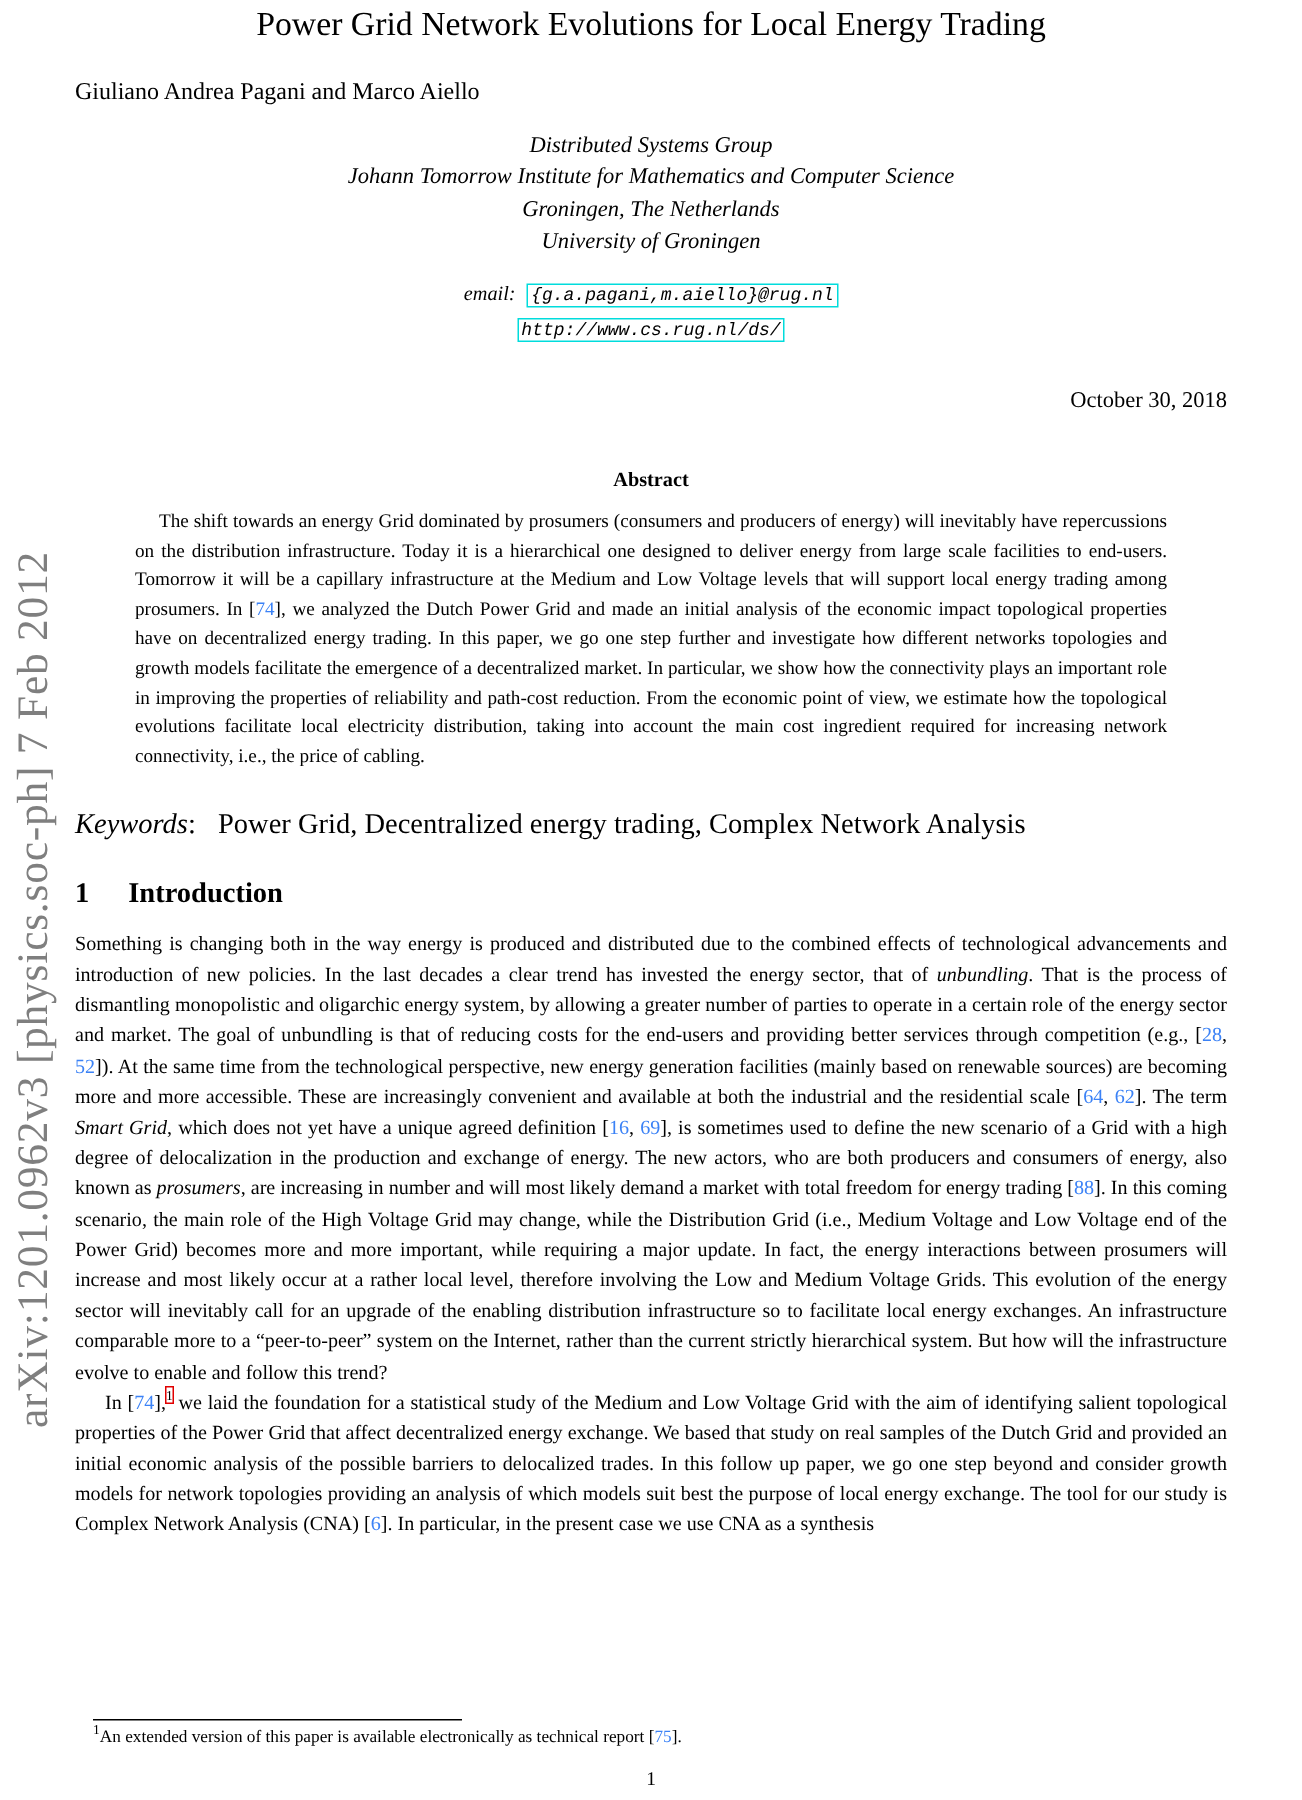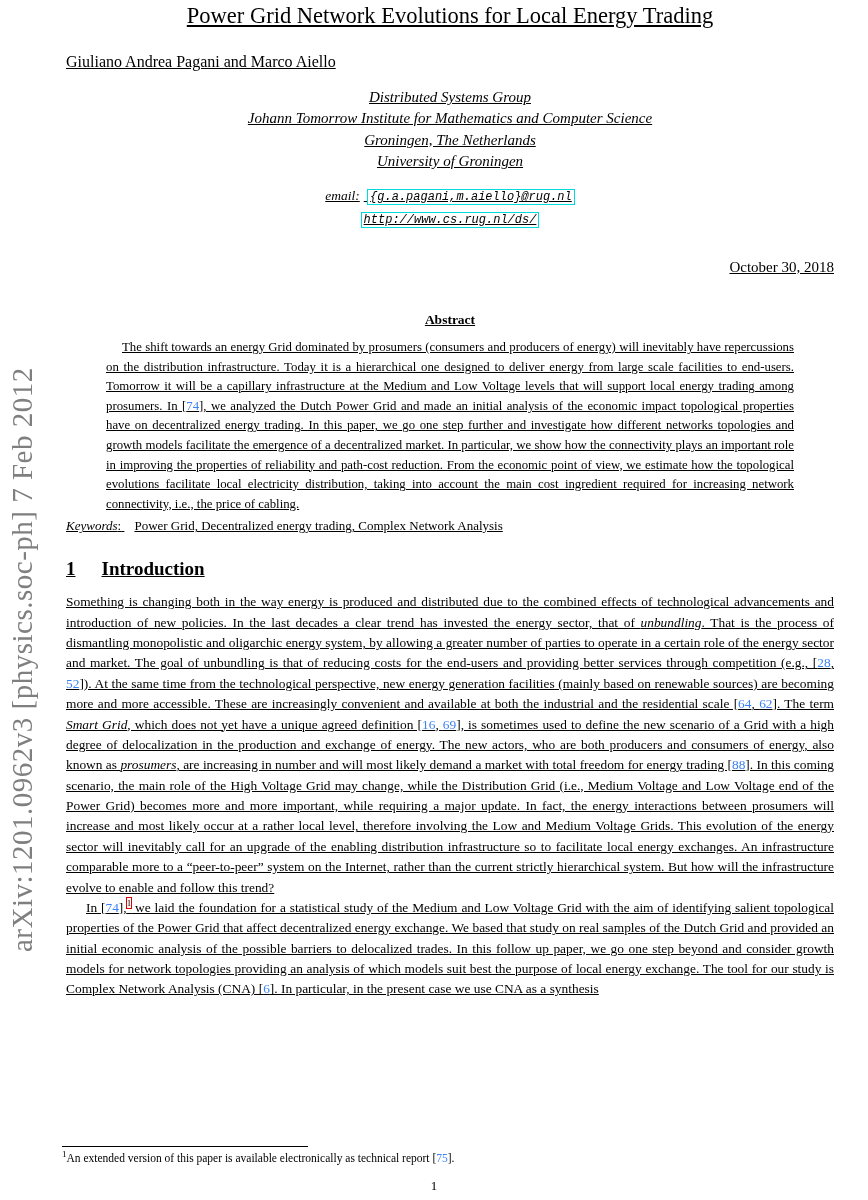--- a/index.html
+++ b/index.html
@@ -7,35 +7,35 @@
   .page {
     position:relative; width:868px; height:1200px; background:#ffffff;
     font-family:"Liberation Serif","DejaVu Serif",serif; color:#000;
     overflow:hidden; margin:0 auto;
   }
   .arxiv-stamp {
     position:absolute; top:952px; left:6px;
     transform-origin:0 0; transform:rotate(-90deg);
     white-space:nowrap; font-size:29px; color:#7f7f7f; letter-spacing:.5px;
   }
-  .content { position:absolute; left:66px; top:0; width:768px;text-decoration:underline; }
+  .content { position:absolute; left:50px; top:0; width:768px; }
   .title { font-size:22.5px; font-weight:normal; text-align:center; padding-top:3px; }
   .authors { text-align:left; font-size:16px; margin-top:24px; }
   .affiliation { text-align:center; font-style:italic; font-size:15px; margin-top:16px; line-height:1.42; }
   .contact { text-align:center; margin-top:13px; font-size:13.5px; line-height:1.7; }
   .email-label { font-style:italic; margin-right:4px; }
   .urlbox {
     font-family:"Liberation Mono","DejaVu Sans Mono",monospace;
     font-style:italic; font-size:12px; border:1.5px solid #00dcdc; padding:0 2px;
     cursor:pointer;
   }
   .date { text-align:right; font-size:15px; margin-top:28px; }
   .abstract-heading { text-align:center; font-weight:bold; font-size:13.5px; margin-top:36px; }
   .abstract-text { margin:10px 40px 0; font-size:12.8px; line-height:1.53; text-align:justify; text-indent:16px; }
-  .keywords { margin-top:4px; font-size:13px; }
+  .keywords { margin-top:25px; font-size:19px; }
   .kw-label { font-style:italic; }
   .kw-text { margin-left:10px; }
   .section-heading { margin-top:24px; font-size:19px; font-weight:bold; }
   .sec-num { margin-right:26px; }
   .body-par { font-size:13.4px; line-height:1.52; text-align:justify; margin-top:12px; }
   .body-par.indent { text-indent:20px; margin-top:0; }
   .seg-text { }
   .seg-em { font-style:italic; }
   .seg-cite { color:#3b82f6; cursor:pointer; }
   .seg-fnref { font-size:9px; vertical-align:super; line-height:0; color:#000; outline:1px solid #e00000; cursor:pointer; }

